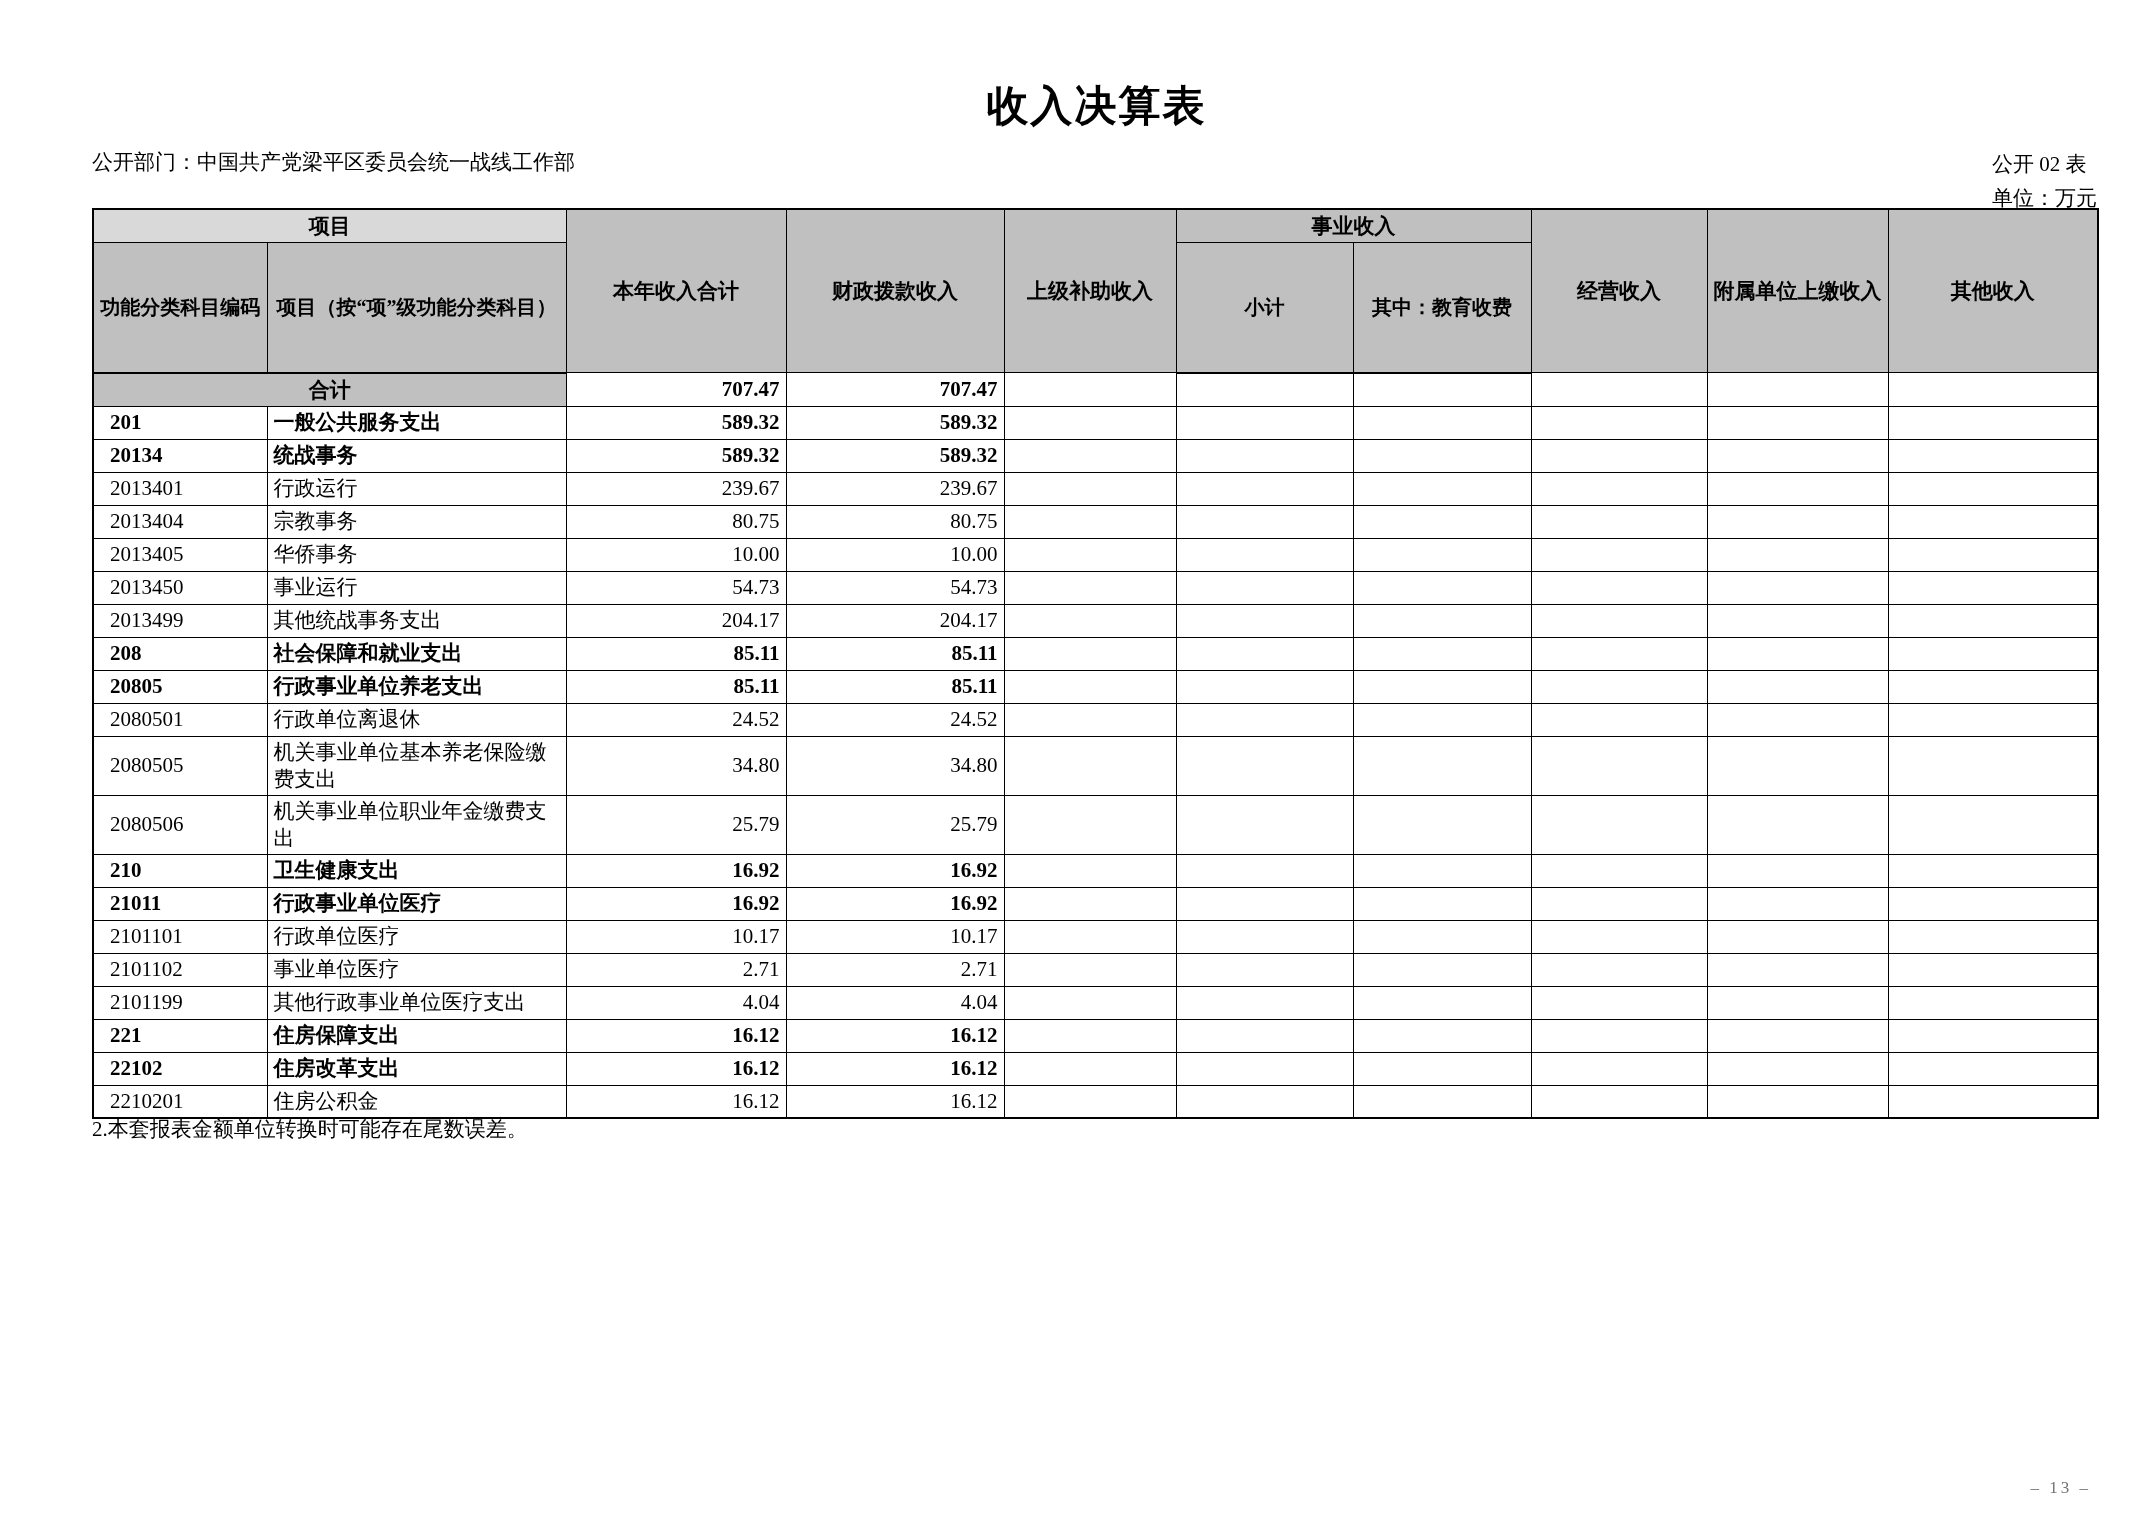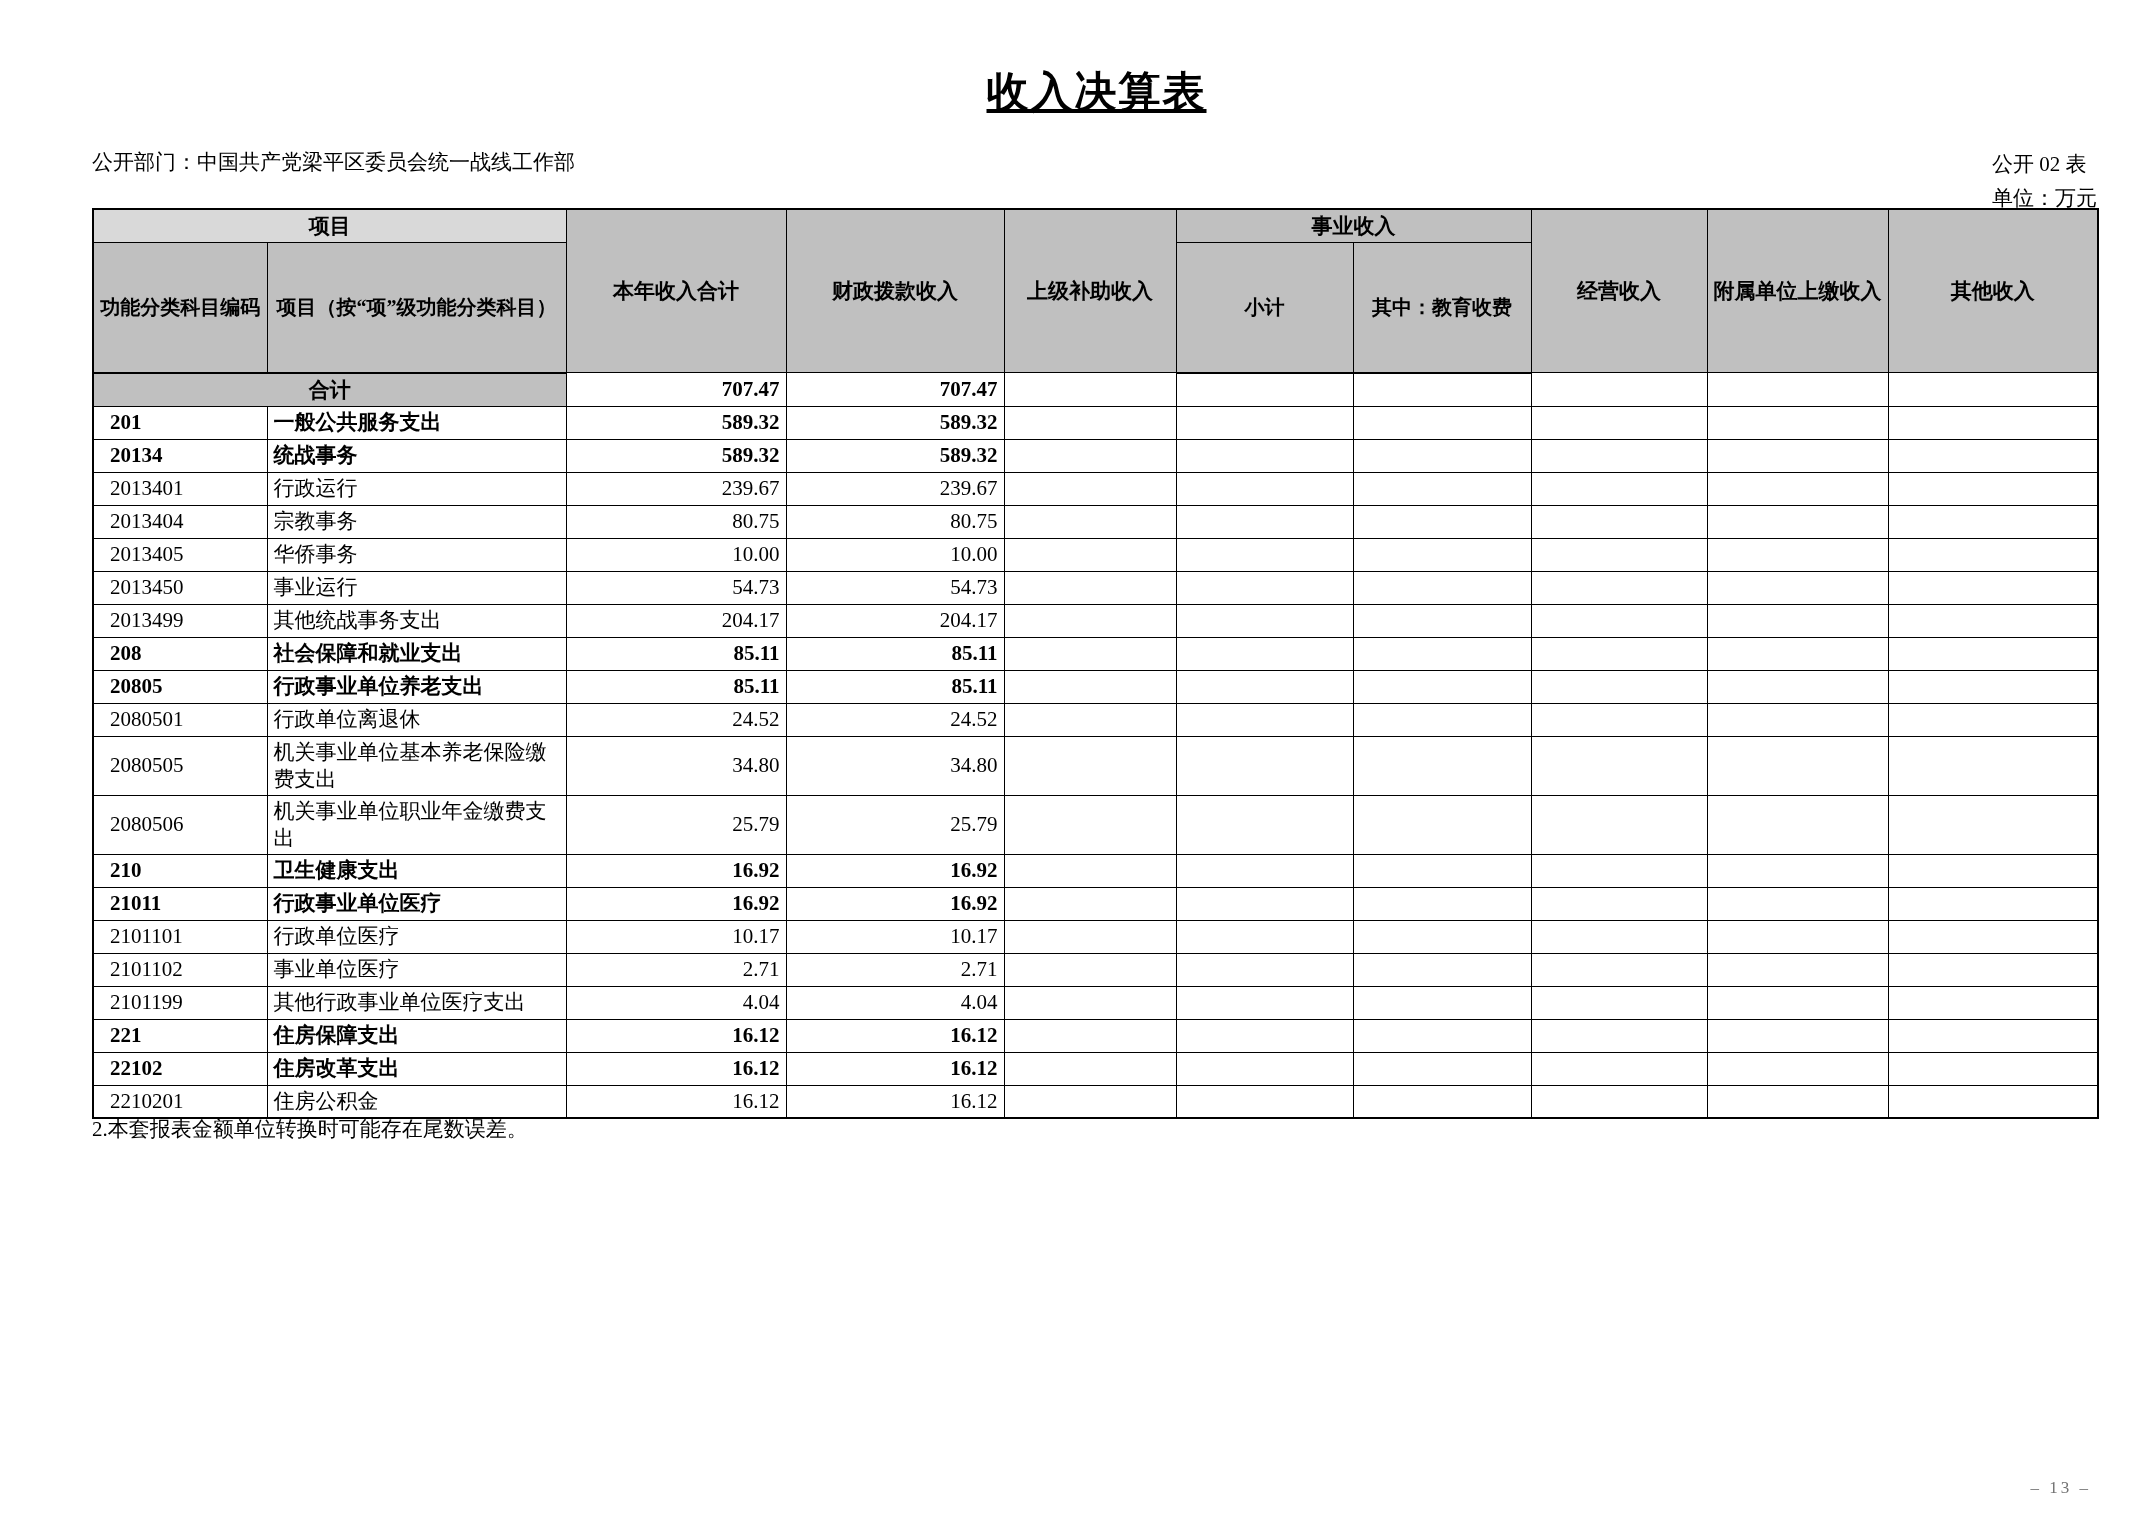--- a/index.html
+++ b/index.html
@@ -10,29 +10,28 @@
     width: 2149px;
     height: 1520px;
     position: relative;
     background: #ffffff;
     color: #000000;
     font-family: "Liberation Serif", "DejaVu Serif", serif;
     overflow: hidden;
   }
   .page-title {
     position: absolute;
-    top: 64px;
+    top: 78px;
     left: 0;
     width: 100%;
     text-align: center;
     font-size: 42px;
     font-weight: bold;
     letter-spacing: 2px;
     text-indent: 44px;
-    text-decoration: underline;
   }
   .dept-line {
     position: absolute;
     top: 147px;
     left: 92px;
     width: 500px;
     font-size: 21px;
     line-height: 30px;
   }
   .meta-block {

